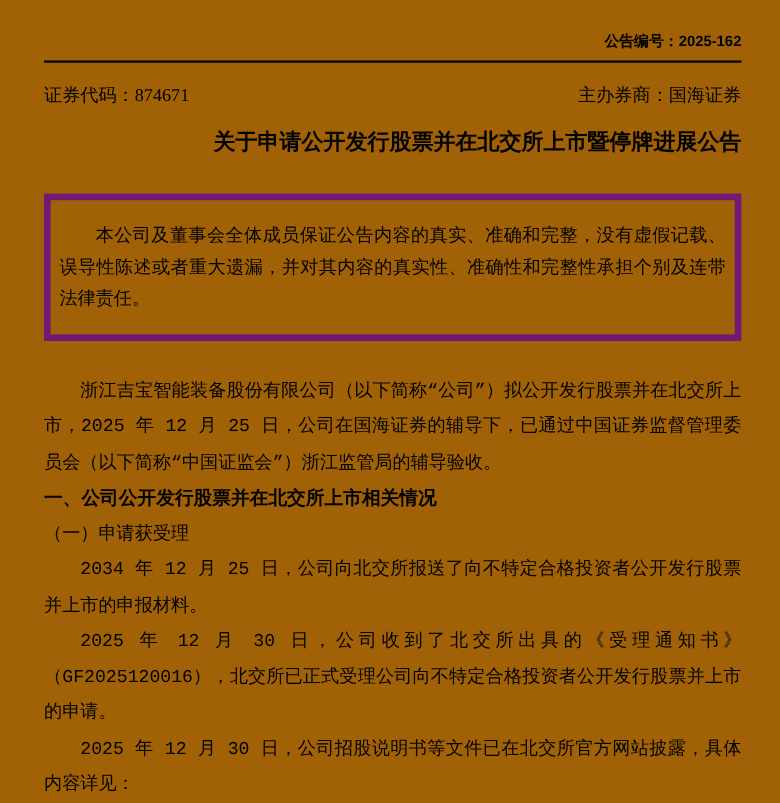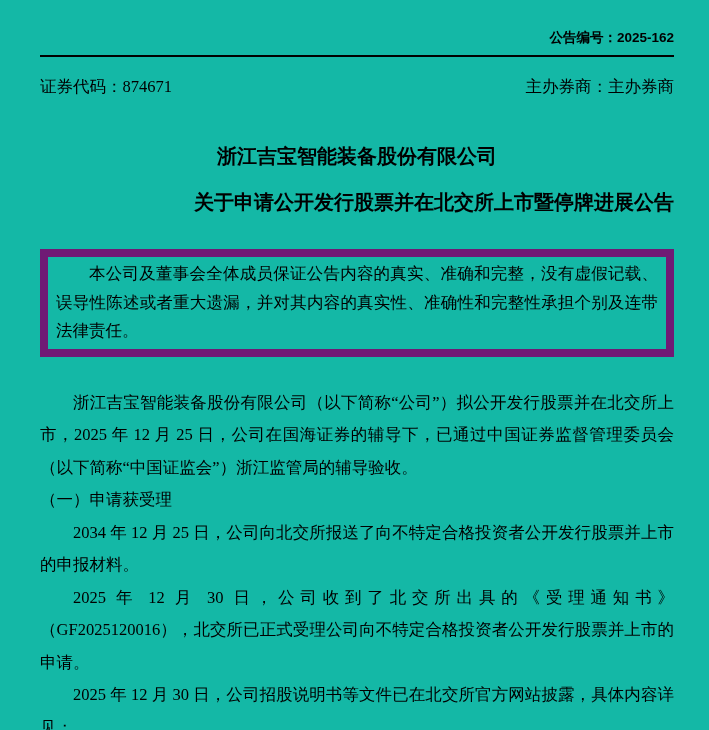--- a/index.html
+++ b/index.html
@@ -1,20 +1,20 @@
 <!DOCTYPE html>
 <html><head>
 <meta charset="utf-8">
 <style>
   html, body { margin: 0; padding: 0; background: #ffffff; }
   .page {
     position: relative;
     width: 709px;
     height: 730px;
-    background: #14b8a6;
+    background: #a16207;
     overflow: hidden;
     box-sizing: border-box;
     padding: 0 35px 0 40px;
     color: #000;
     font-family: "Liberation Serif", "DejaVu Serif", serif;
   }
   .announce-line {
     margin-top: 30px;
     text-align: right;
     font-family: "Liberation Sans", "DejaVu Sans", sans-serif;
@@ -44,34 +44,35 @@
   }
   .doc-subtitle {
     margin: 18px 0 12px 0;
     text-align: right;
     font-size: 20px;
     font-weight: bold;
     line-height: 28px;
   }
   .disclaimer-box {
     margin-top: 33px;
-    border: 8px solid #701a75;
-    padding: 3px 8px;
+    border: 6px solid #701a75;
+    padding: 18px 8px;
     font-size: 16.5px;
     line-height: 28.5px;
     text-align: justify;
     text-indent: 2em;
   }
   .body-text { margin-top: 30px; }
   .body-text p {
     margin: 0;
     font-size: 16.5px;
     line-height: 32.5px;
     text-align: justify;
     text-indent: 2em;
+    font-family: Liberation Mono, monospace;
   }
   p.section-heading {
     font-family: "Liberation Sans", "DejaVu Sans", sans-serif;
     font-weight: bold;
     font-size: 17px;
     text-indent: 0;
   }
   p.subsection-heading {
     text-indent: 0;
   }
@@ -82,30 +83,30 @@
 <div class="page">
 
   <div class="announce-line">
     <span>公告编号：</span><span>2025-162</span>
   </div>
 
   <div class="rule"></div>
 
   <div class="header-row">
     <span><span>证券代码：</span><span>874671</span></span>
-    <span><span>主办券商：</span><span>主办券商</span></span>
+    <span><span>主办券商：</span><span>国海证券</span></span>
   </div>
 
-  <h1 class="doc-title">浙江吉宝智能装备股份有限公司</h1>
   <h2 class="doc-subtitle">关于申请公开发行股票并在北交所上市暨停牌进展公告</h2>
 
   <div class="disclaimer-box">本公司及董事会全体成员保证公告内容的真实、准确和完整，没有虚假记载、误导性陈述或者重大遗漏，并对其内容的真实性、准确性和完整性承担个别及连带法律责任。</div>
 
   <div class="body-text">
     <p>浙江吉宝智能装备股份有限公司（以下简称“公司”）拟公开发行股票并在北交所上市，2025 年 12 月 25 日，公司在国海证券的辅导下，已通过中国证券监督管理委员会（以下简称“中国证监会”）浙江监管局的辅导验收。</p>
+    <p class="section-heading">一、公司公开发行股票并在北交所上市相关情况</p>
     <p class="subsection-heading">（一）申请获受理</p>
     <p>2034 年 12 月 25 日，公司向北交所报送了向不特定合格投资者公开发行股票并上市的申报材料。</p>
     <p>2025 年 12 月 30 日，公司收到了北交所出具的《受理通知书》（GF2025120016），北交所已正式受理公司向不特定合格投资者公开发行股票并上市的申请。</p>
     <p><span>2025 年 12 月 30 日，公司招股说明书等文件已在北交所官方网站披露，具体内容详见：</span></p>
 
   </div>
 
 </div>
 
 </body></html>

